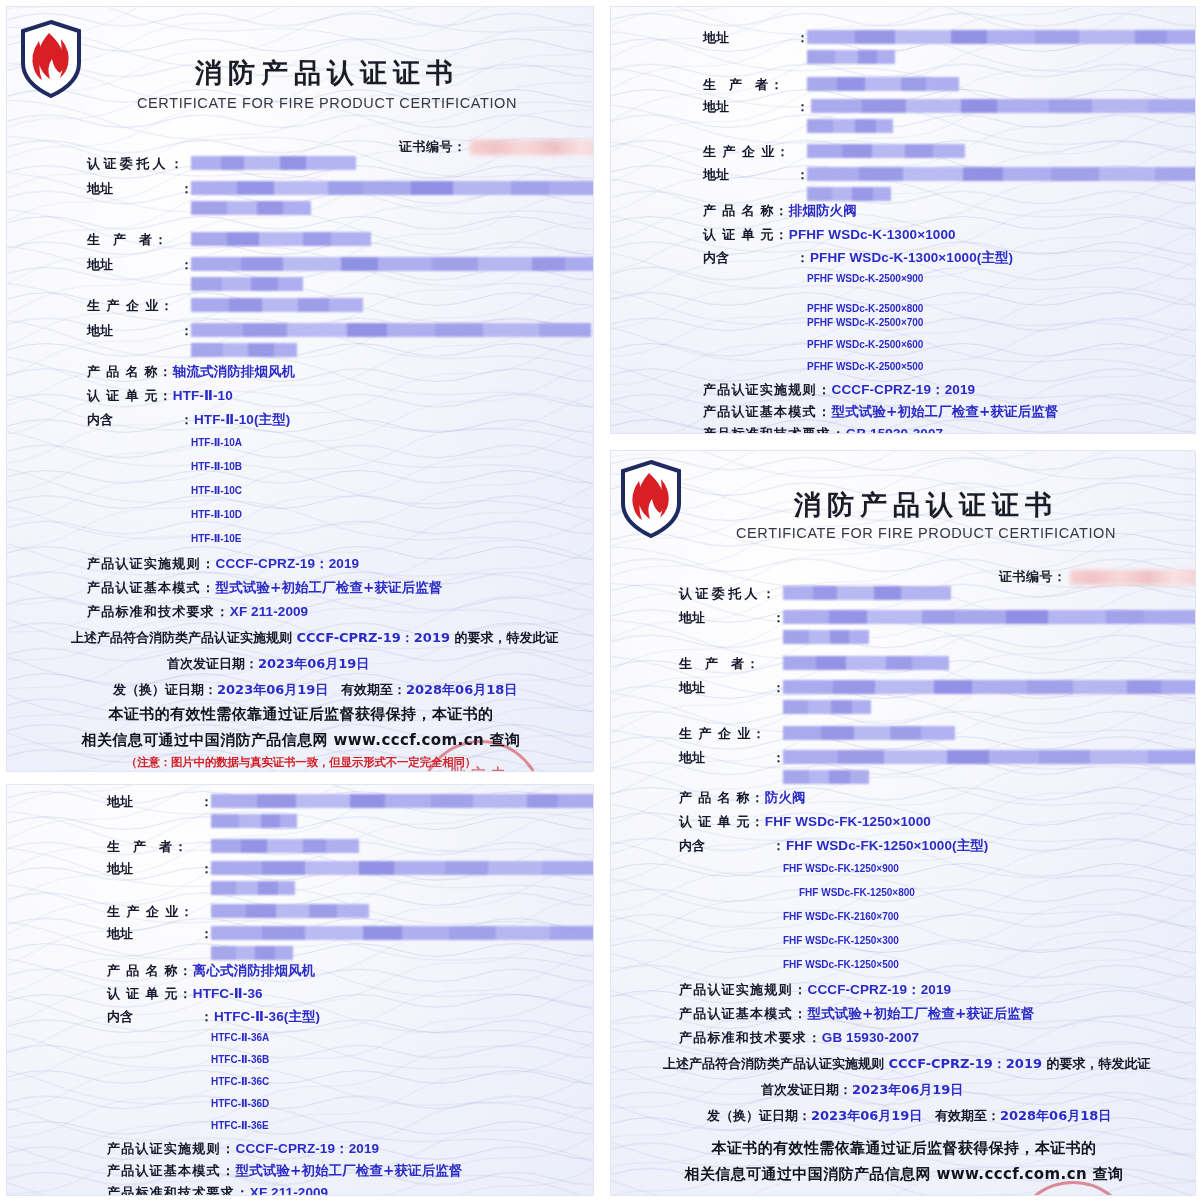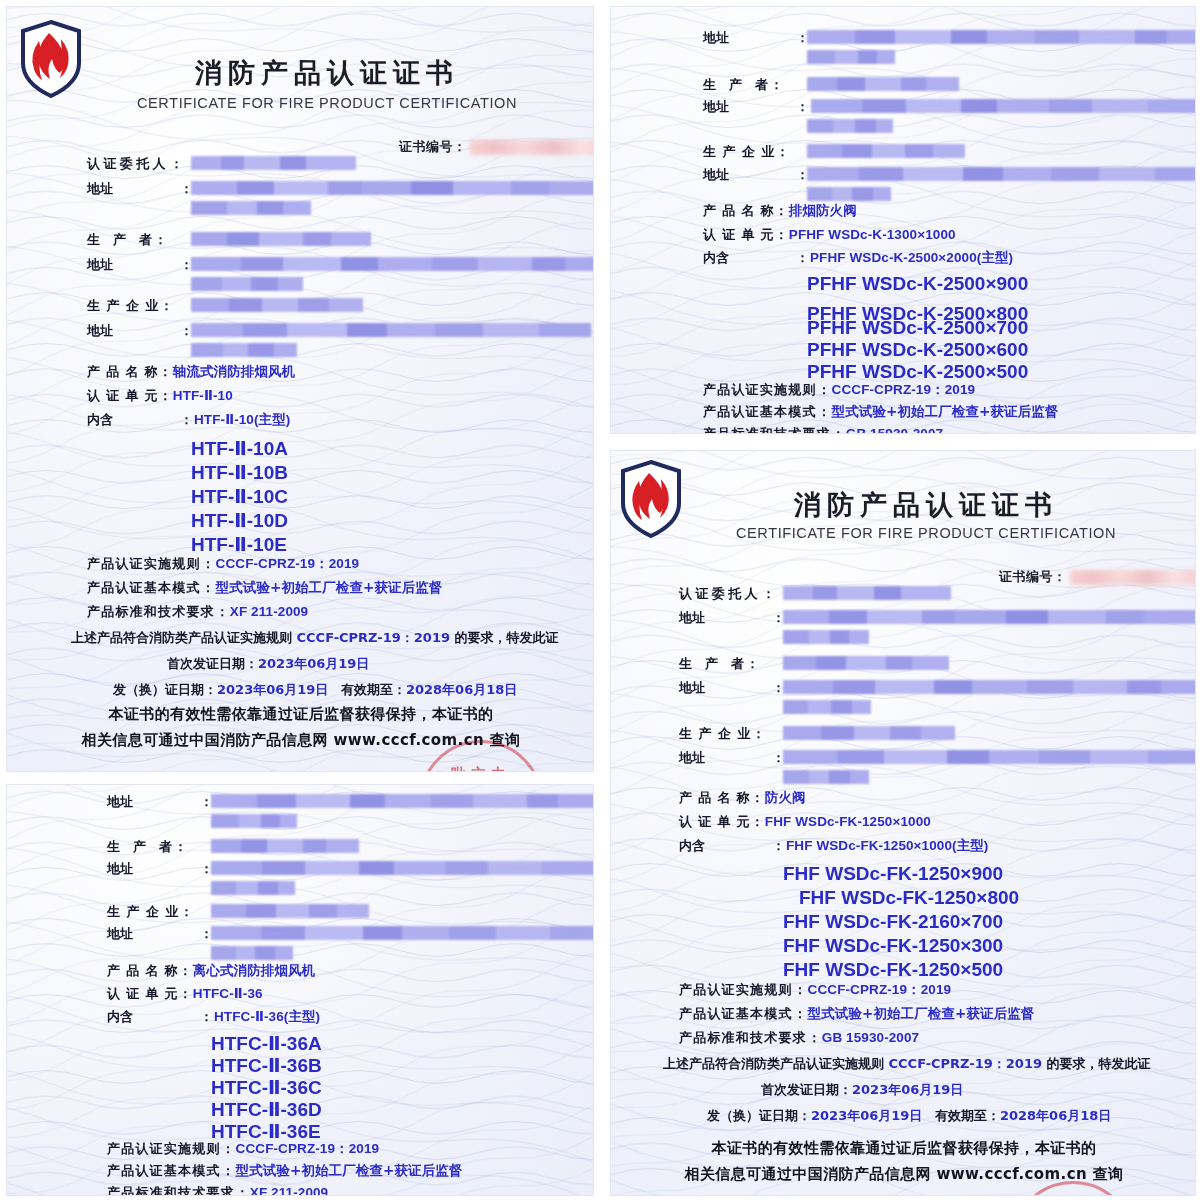--- a/index.html
+++ b/index.html
@@ -135,21 +135,21 @@
     font-size: 13.5px;
     font-weight: 700;
     color: #2b2bc8;
     letter-spacing: .1px;
   }
   .fvalue.cn { font-family: "DejaVu Sans", sans-serif; }
 
   
   .subval {
     position: absolute;
-    font-size: 19px;
+    font-size: 10px;
     font-weight: 700;
     color: #2b2bc8;
     white-space: nowrap;
   }
 
   
   .redact {
     position: absolute;
     filter: blur(1.1px);
     opacity: .92;
@@ -415,20 +415,21 @@
           <span style="margin-left:8px;">有效期至</span><span>：</span><span class="blue">2028年06月18日</span>
         </div>
 
         <div class="seal" style="left:412px; top:733px; width:124px; height:124px;">
           <div class="seal-txt" style="top:22px;">吡立力</div>
         </div>
 
         <div class="footer-line" style="left:0px; top:698px; width:588px;">本证书的有效性需依靠通过证后监督获得保持，本证书的</div>
         <div class="footer-line" style="left:0px; top:724px; width:588px;">相关信息可通过中国消防产品信息网 www.cccf.com.cn 查询</div>
 
+        <div class="warn-note" style="left:0px; top:748px; width:588px; text-align:center;">（注意：图片中的数据与真实证书一致，但显示形式不一定完全相同）</div>
       </div>
     </div>
   </div>
 
   <div class="cert" id="c1" style="left:604px; top:0px; width:598px; height:440px;">
     <div class="cert-inner">
       <svg class="guilloche" viewBox="0 0 598 440" preserveAspectRatio="none">
           <defs>
             <pattern id="w1" width="598" height="26" patternUnits="userSpaceOnUse">
               <path d="M0 13 Q 40 0 80 13 T 160 13 T 240 13 T 320 13 T 400 13 T 480 13 T 560 13 T 640 13" fill="none" stroke="#9aa7cf" stroke-width=".55"></path>
@@ -549,21 +550,21 @@
             <span class="fvalue cn">排烟防火阀</span>
         </div>
         <div class="field" style="left:92px; top:221px;">
           <span class="flabel" style="letter-spacing:6.2px;">认证单元</span>
             <span class="fcolon" style="margin-left:-6px;">：</span>
             <span class="fvalue">PFHF WSDc-K-1300×1000</span>
         </div>
         <div class="field" style="left:92px; top:244px;">
           <span class="flabel" style="letter-spacing:0;width:92px;display:inline-block;text-align:justify;">内含</span>
             <span class="fcolon">：</span>
-            <span class="fvalue">PFHF WSDc-K-2500×2000(主型)</span>
+            <span class="fvalue">PFHF WSDc-K-1300×1000(主型)</span>
         </div>
         <div class="subval" style="left:196px; top:266px;">PFHF WSDc-K-2500×900</div>
         <div class="subval" style="left:196px; top:296px;">PFHF WSDc-K-2500×800</div>
         <div class="subval" style="left:196px; top:310px;">PFHF WSDc-K-2500×700</div>
         <div class="subval" style="left:196px; top:332px;">PFHF WSDc-K-2500×600</div>
         <div class="subval" style="left:196px; top:354px;">PFHF WSDc-K-2500×500</div>
 
         <div class="field" style="left:92px; top:376px;">
           <span class="flabel" style="letter-spacing:1.2px;">产品认证实施规则</span>
             <span class="fcolon">：</span>

